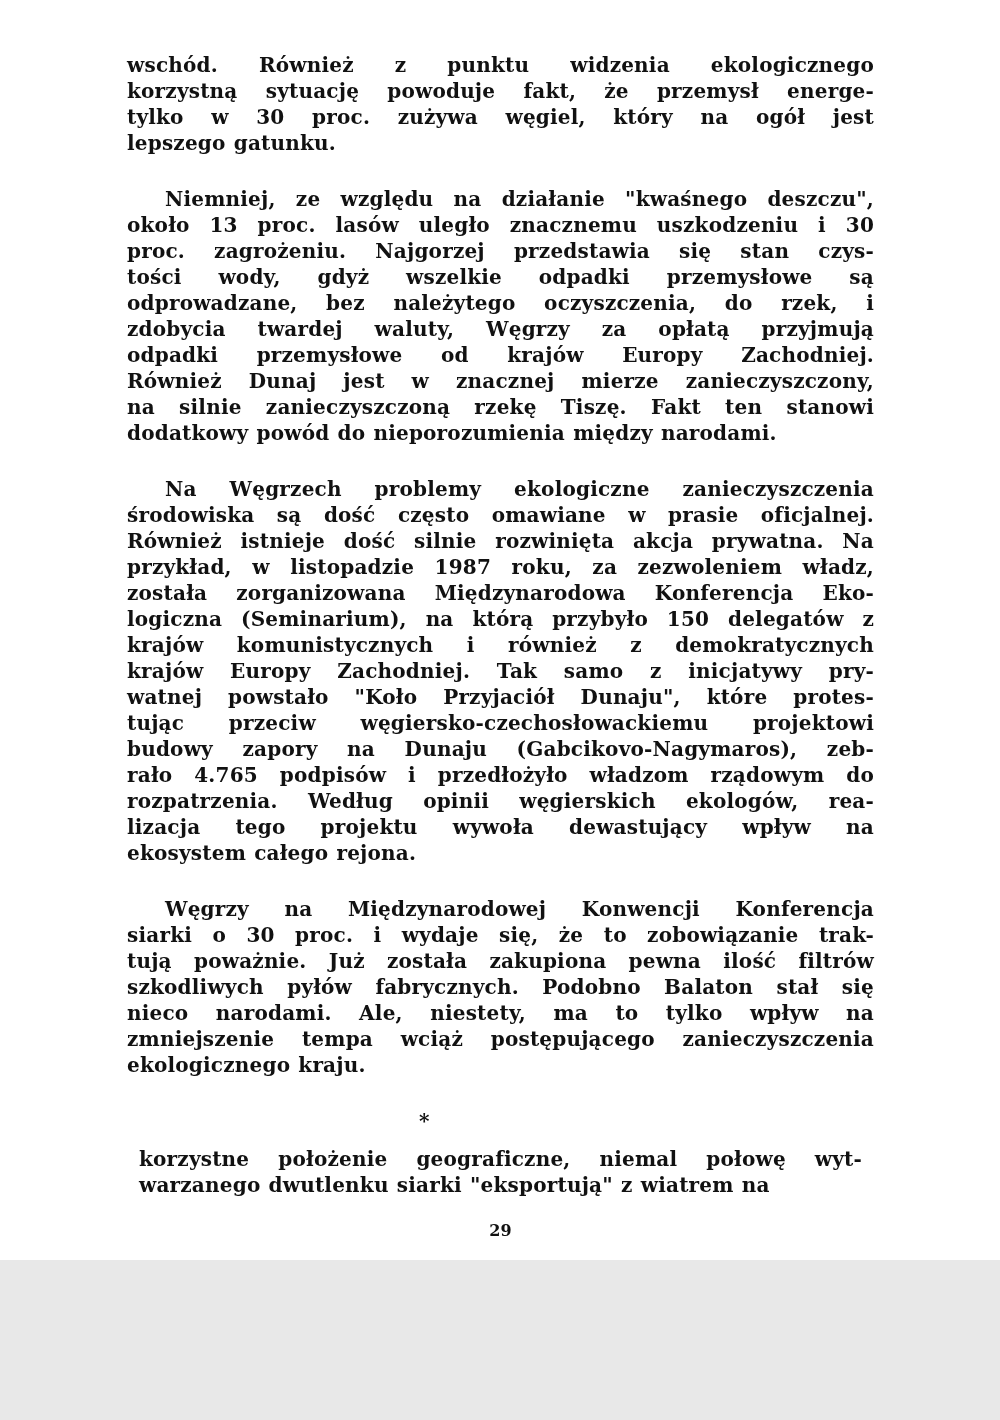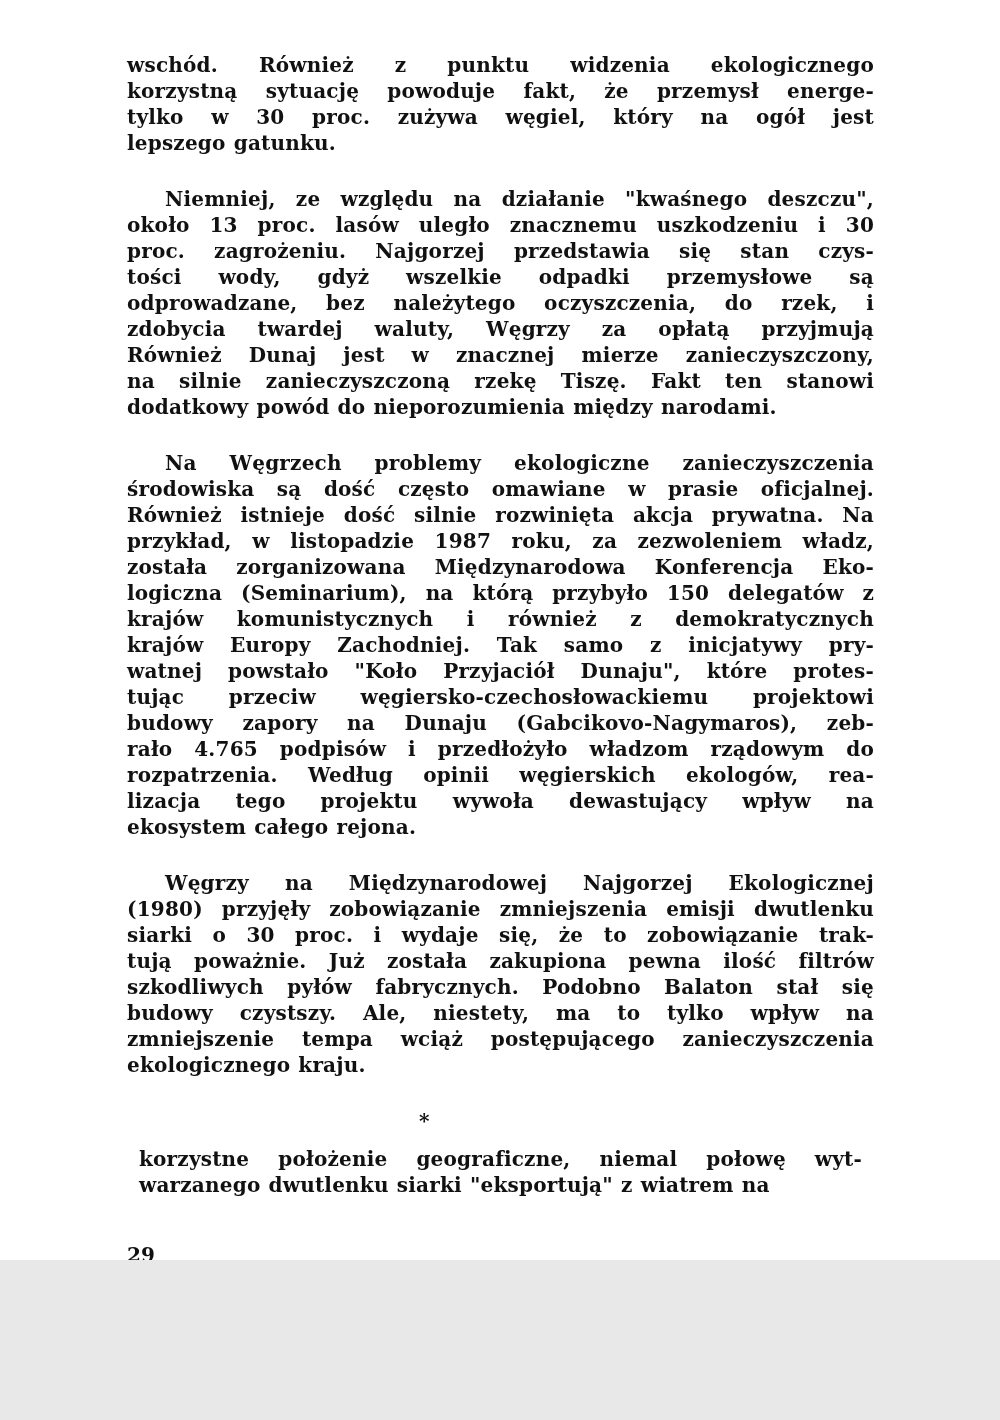--- a/index.html
+++ b/index.html
@@ -46,22 +46,23 @@
   .separator {
     margin: 4px 0 0 0;
     padding-left: 292px;
     font-size: 20px;
     line-height: 26px;
   }
   .footnote {
     margin: 12px;
   }
   .page-number {
-    margin-top: 44px;
-    font-size: 20px;
+    margin-top: 20px;
+    text-align: center;
+    font-size: 16px;
     line-height: 26px;
   }
 </style>
 </head>
 <body>
 
 <div class="page">
   <div class="text-block">
     <div id="paragraphs">
         <div class="paragraph">
@@ -70,20 +71,21 @@
           <div class="line">tylko w 30 proc. zużywa węgiel, który na ogół jest</div>
           <div class="line last">lepszego gatunku.</div>
         </div>
         <div class="paragraph indent">
           <div class="line">Niemniej, ze względu na działanie "kwaśnego deszczu",</div>
           <div class="line">około 13 proc. lasów uległo znacznemu uszkodzeniu i 30</div>
           <div class="line">proc. zagrożeniu. Najgorzej przedstawia się stan czys-</div>
           <div class="line">tości wody, gdyż wszelkie odpadki przemysłowe są</div>
           <div class="line">odprowadzane, bez należytego oczyszczenia, do rzek, i</div>
           <div class="line">zdobycia twardej waluty, Węgrzy za opłatą przyjmują</div>
+          <div class="line">odpadki przemysłowe od krajów Europy Zachodniej.</div>
           <div class="line">Również Dunaj jest w znacznej mierze zanieczyszczony,</div>
           <div class="line">na silnie zanieczyszczoną rzekę Tiszę. Fakt ten stanowi</div>
           <div class="line last">dodatkowy powód do nieporozumienia między narodami.</div>
         </div>
         <div class="paragraph indent">
           <div class="line">Na Węgrzech problemy ekologiczne zanieczyszczenia</div>
           <div class="line">środowiska są dość często omawiane w prasie oficjalnej.</div>
           <div class="line">Również istnieje dość silnie rozwinięta akcja prywatna. Na</div>
           <div class="line">przykład, w listopadzie 1987 roku, za zezwoleniem władz,</div>
           <div class="line">została zorganizowana Międzynarodowa Konferencja Eko-</div>
@@ -92,26 +94,25 @@
           <div class="line">krajów Europy Zachodniej. Tak samo z inicjatywy pry-</div>
           <div class="line">watnej powstało "Koło Przyjaciół Dunaju", które protes-</div>
           <div class="line">tując przeciw węgiersko-czechosłowackiemu projektowi</div>
           <div class="line">budowy zapory na Dunaju (Gabcikovo-Nagymaros), zeb-</div>
           <div class="line">rało 4.765 podpisów i przedłożyło władzom rządowym do</div>
           <div class="line">rozpatrzenia. Według opinii węgierskich ekologów, rea-</div>
           <div class="line">lizacja tego projektu wywoła dewastujący wpływ na</div>
           <div class="line last">ekosystem całego rejona.</div>
         </div>
         <div class="paragraph indent">
-          <div class="line">Węgrzy na Międzynarodowej Najgorzej Ekologicznej</div>
-          <div class="line">(1980) przyjęły zobowiązanie zmniejszenia emisji dwutlenku</div>
+          <div class="line">Węgrzy na Międzynarodowej Konwencji Konferencja</div>
           <div class="line">siarki o 30 proc. i wydaje się, że to zobowiązanie trak-</div>
           <div class="line">tują poważnie. Już została zakupiona pewna ilość filtrów</div>
           <div class="line">szkodliwych pyłów fabrycznych. Podobno Balaton stał się</div>
-          <div class="line">budowy czystszy. Ale, niestety, ma to tylko wpływ na</div>
+          <div class="line">nieco narodami. Ale, niestety, ma to tylko wpływ na</div>
           <div class="line">zmniejszenie tempa wciąż postępującego zanieczyszczenia</div>
           <div class="line last">ekologicznego kraju.</div>
         </div>
       </div>
     <div class="separator">*</div>
     <div id="footnote" class="footnote paragraph">
         <div class="line">korzystne położenie geograficzne, niemal połowę wyt-</div>
         <div class="line last">warzanego dwutlenku siarki "eksportują" z wiatrem na</div>
       </div>
     <div class="page-number">29</div>

